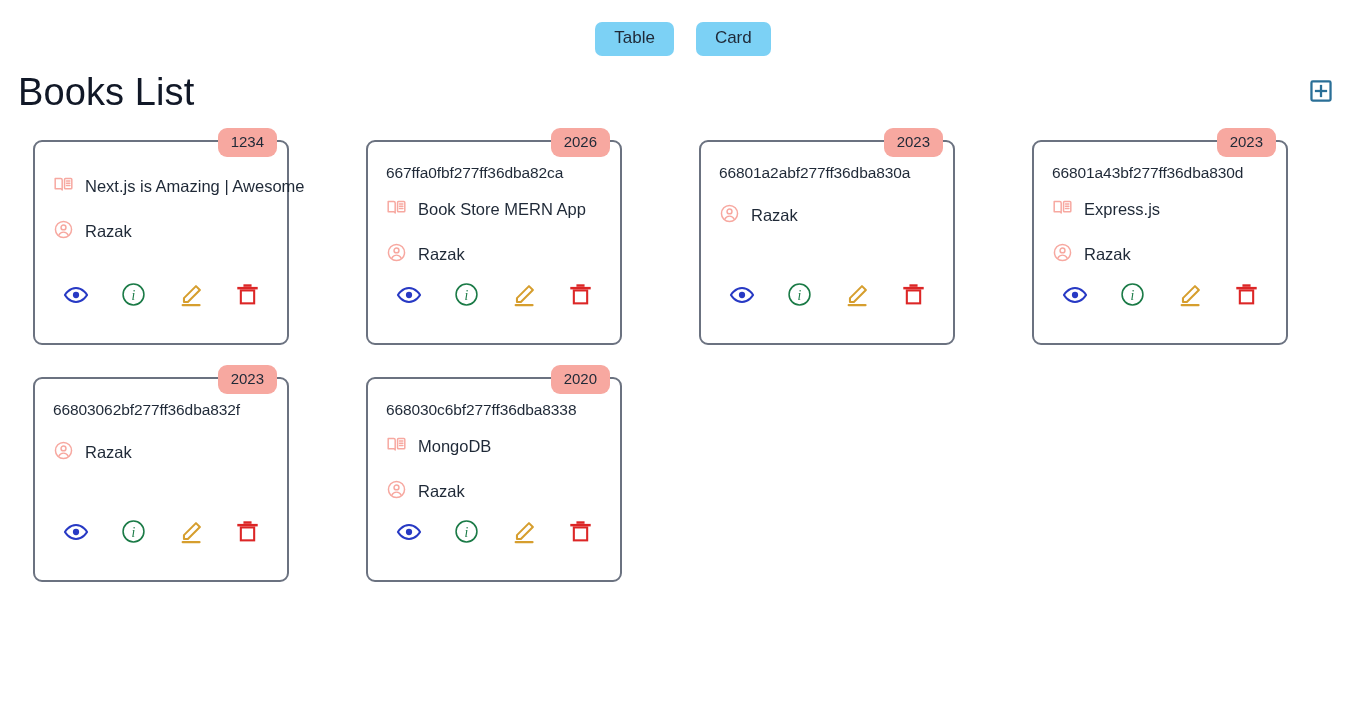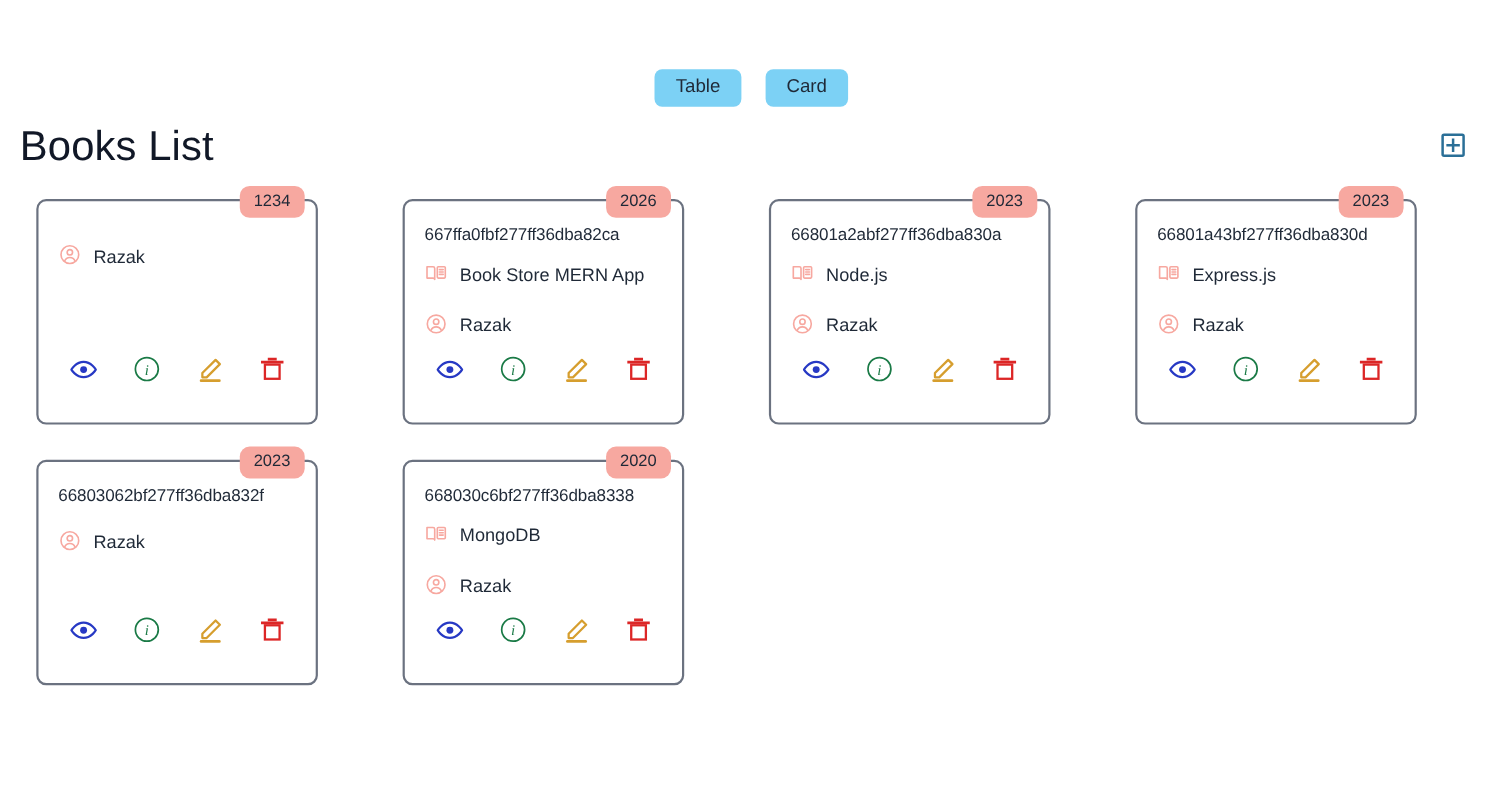--- a/index.html
+++ b/index.html
@@ -10,21 +10,20 @@
     font-family: "Liberation Sans", sans-serif;
     overflow: hidden;
   }
   .page { position: relative; width: 1366px; height: 719px; }
 
   
   .view-toggle {
     display: flex; justify-content: center; align-items: center;
     gap: 22px;
     padding-top: 22px;
-    margin-top: 41px;
   }
   .view-btn {
     background: #7cd1f5;
     color: #1f2937;
     border: none;
     border-radius: 7px;
     font-size: 17px;
     font-family: "Liberation Sans", sans-serif;
     padding: 7px 19px 8px 19px;
     cursor: pointer;
@@ -135,87 +134,31 @@
           <line x1="7.4" y1="12" x2="16.6" y2="12"></line>
         </svg>
       </span>
     </button>
   </div>
 
   <div class="cards-grid" id="cards-grid">
   <div class="book-card">
     <div class="year-badge">1234</div>
 
-
-    <div class="card-line author">
-      <span class="pink-icon">
-        <svg width="21" height="21" viewBox="0 0 24 24" fill="none" stroke="#f7a8a0" stroke-width="1.7" stroke-linecap="round" stroke-linejoin="round">
-          <circle cx="12" cy="12" r="9.2"></circle>
-          <circle cx="12" cy="9.6" r="2.8"></circle>
-          <path d="M6.6 18.6c1-2.4 3-3.6 5.4-3.6s4.4 1.2 5.4 3.6"></path>
-        </svg>
-      </span>
-      <span class="card-line-text">Razak</span>
-    </div>
-
-    <div class="card-actions">
-      <button class="action-btn">
-        <span>
-          <svg width="26" height="26" viewBox="0 0 24 24" fill="none" stroke="#2739c4" stroke-width="1.9" stroke-linecap="round" stroke-linejoin="round">
-            <path d="M1.8 12S5.4 5.6 12 5.6 22.2 12 22.2 12 18.6 18.4 12 18.4 1.8 12 1.8 12z"></path>
-            <circle cx="12" cy="12" r="2.9" fill="#2739c4" stroke="none"></circle>
-          </svg>
-        </span>
-      </button>
-
-      <button class="action-btn">
-        <span>
-          <svg width="25" height="25" viewBox="0 0 24 24" fill="none" stroke="#1a7a46" stroke-width="1.5">
-            <circle cx="12" cy="12" r="10"></circle>
-            <text x="12" y="17" text-anchor="middle" font-size="13" font-style="italic" font-family="Liberation Serif, serif" fill="#1a7a46" stroke="none">i</text>
-          </svg>
-        </span>
-      </button>
-
-      <button class="action-btn">
-        <span>
-          <svg width="26" height="26" viewBox="0 0 24 24" fill="none" stroke="#d69e2e" stroke-width="1.9" stroke-linecap="round" stroke-linejoin="round">
-            <path d="M16.6 3.8l3.6 3.6L9.1 18.5H5.5v-3.6z"></path>
-            <line x1="4.4" y1="21.3" x2="19.8" y2="21.3" stroke-width="2.2"></line>
-          </svg>
-        </span>
-      </button>
-
-      <button class="action-btn">
-        <span>
-          <svg width="25" height="25" viewBox="0 0 24 24" fill="none" stroke="#dc2626" stroke-width="2" stroke-linecap="square">
-            <line x1="3.4" y1="5.9" x2="20.6" y2="5.9" stroke-width="2.4"></line>
-            <line x1="9.3" y1="3.4" x2="14.7" y2="3.4" stroke-width="2.4"></line>
-            <rect x="5.6" y="8.1" width="12.8" height="12.4"></rect>
-          </svg>
-        </span>
-      </button>
-    </div>
-  </div>
-
-  <div class="book-card">
-    <div class="year-badge">2026</div>
-    <div class="card-id">667ffa0fbf277ff36dba82ca</div>
-
     <div class="card-line title">
       <span class="pink-icon">
         <svg width="21" height="21" viewBox="0 0 24 24" fill="none" stroke="#f7a8a0" stroke-width="1.7" stroke-linecap="round" stroke-linejoin="round">
           <path d="M2.5 5.2h6.3c1 0 1.7.7 1.7 1.7v11.4c0-.8-.7-1.4-1.7-1.4H2.5z"></path>
           <rect x="13.2" y="5.2" width="8.3" height="11.7" rx="1"></rect>
           <line x1="15.4" y1="8.1" x2="19.3" y2="8.1"></line>
           <line x1="15.4" y1="10.6" x2="19.3" y2="10.6"></line>
           <line x1="15.4" y1="13.1" x2="19.3" y2="13.1"></line>
         </svg>
       </span>
-      <span class="card-line-text">Book Store MERN App</span>
+      <span class="card-line-text">Next.js is Amazing | Awesome</span>
     </div>
 
     <div class="card-line author">
       <span class="pink-icon">
         <svg width="21" height="21" viewBox="0 0 24 24" fill="none" stroke="#f7a8a0" stroke-width="1.7" stroke-linecap="round" stroke-linejoin="round">
           <circle cx="12" cy="12" r="9.2"></circle>
           <circle cx="12" cy="9.6" r="2.8"></circle>
           <path d="M6.6 18.6c1-2.4 3-3.6 5.4-3.6s4.4 1.2 5.4 3.6"></path>
         </svg>
       </span>
@@ -256,35 +199,91 @@
             <line x1="3.4" y1="5.9" x2="20.6" y2="5.9" stroke-width="2.4"></line>
             <line x1="9.3" y1="3.4" x2="14.7" y2="3.4" stroke-width="2.4"></line>
             <rect x="5.6" y="8.1" width="12.8" height="12.4"></rect>
           </svg>
         </span>
       </button>
     </div>
   </div>
 
   <div class="book-card">
-    <div class="year-badge">2023</div>
-    <div class="card-id">66801a2abf277ff36dba830a</div>
+    <div class="year-badge">2026</div>
+    <div class="card-id">667ffa0fbf277ff36dba82ca</div>
 
     <div class="card-line title">
       <span class="pink-icon">
         <svg width="21" height="21" viewBox="0 0 24 24" fill="none" stroke="#f7a8a0" stroke-width="1.7" stroke-linecap="round" stroke-linejoin="round">
           <path d="M2.5 5.2h6.3c1 0 1.7.7 1.7 1.7v11.4c0-.8-.7-1.4-1.7-1.4H2.5z"></path>
           <rect x="13.2" y="5.2" width="8.3" height="11.7" rx="1"></rect>
           <line x1="15.4" y1="8.1" x2="19.3" y2="8.1"></line>
           <line x1="15.4" y1="10.6" x2="19.3" y2="10.6"></line>
           <line x1="15.4" y1="13.1" x2="19.3" y2="13.1"></line>
         </svg>
       </span>
-      <span class="card-line-text">Node.js</span>
-    </div>
+      <span class="card-line-text">Book Store MERN App</span>
+    </div>
+
+    <div class="card-line author">
+      <span class="pink-icon">
+        <svg width="21" height="21" viewBox="0 0 24 24" fill="none" stroke="#f7a8a0" stroke-width="1.7" stroke-linecap="round" stroke-linejoin="round">
+          <circle cx="12" cy="12" r="9.2"></circle>
+          <circle cx="12" cy="9.6" r="2.8"></circle>
+          <path d="M6.6 18.6c1-2.4 3-3.6 5.4-3.6s4.4 1.2 5.4 3.6"></path>
+        </svg>
+      </span>
+      <span class="card-line-text">Razak</span>
+    </div>
+
+    <div class="card-actions">
+      <button class="action-btn">
+        <span>
+          <svg width="26" height="26" viewBox="0 0 24 24" fill="none" stroke="#2739c4" stroke-width="1.9" stroke-linecap="round" stroke-linejoin="round">
+            <path d="M1.8 12S5.4 5.6 12 5.6 22.2 12 22.2 12 18.6 18.4 12 18.4 1.8 12 1.8 12z"></path>
+            <circle cx="12" cy="12" r="2.9" fill="#2739c4" stroke="none"></circle>
+          </svg>
+        </span>
+      </button>
+
+      <button class="action-btn">
+        <span>
+          <svg width="25" height="25" viewBox="0 0 24 24" fill="none" stroke="#1a7a46" stroke-width="1.5">
+            <circle cx="12" cy="12" r="10"></circle>
+            <text x="12" y="17" text-anchor="middle" font-size="13" font-style="italic" font-family="Liberation Serif, serif" fill="#1a7a46" stroke="none">i</text>
+          </svg>
+        </span>
+      </button>
+
+      <button class="action-btn">
+        <span>
+          <svg width="26" height="26" viewBox="0 0 24 24" fill="none" stroke="#d69e2e" stroke-width="1.9" stroke-linecap="round" stroke-linejoin="round">
+            <path d="M16.6 3.8l3.6 3.6L9.1 18.5H5.5v-3.6z"></path>
+            <line x1="4.4" y1="21.3" x2="19.8" y2="21.3" stroke-width="2.2"></line>
+          </svg>
+        </span>
+      </button>
+
+      <button class="action-btn">
+        <span>
+          <svg width="25" height="25" viewBox="0 0 24 24" fill="none" stroke="#dc2626" stroke-width="2" stroke-linecap="square">
+            <line x1="3.4" y1="5.9" x2="20.6" y2="5.9" stroke-width="2.4"></line>
+            <line x1="9.3" y1="3.4" x2="14.7" y2="3.4" stroke-width="2.4"></line>
+            <rect x="5.6" y="8.1" width="12.8" height="12.4"></rect>
+          </svg>
+        </span>
+      </button>
+    </div>
+  </div>
+
+  <div class="book-card">
+    <div class="year-badge">2023</div>
+    <div class="card-id">66801a2abf277ff36dba830a</div>
+
 
     <div class="card-line author">
       <span class="pink-icon">
         <svg width="21" height="21" viewBox="0 0 24 24" fill="none" stroke="#f7a8a0" stroke-width="1.7" stroke-linecap="round" stroke-linejoin="round">
           <circle cx="12" cy="12" r="9.2"></circle>
           <circle cx="12" cy="9.6" r="2.8"></circle>
           <path d="M6.6 18.6c1-2.4 3-3.6 5.4-3.6s4.4 1.2 5.4 3.6"></path>
         </svg>
       </span>
       <span class="card-line-text">Razak</span>

